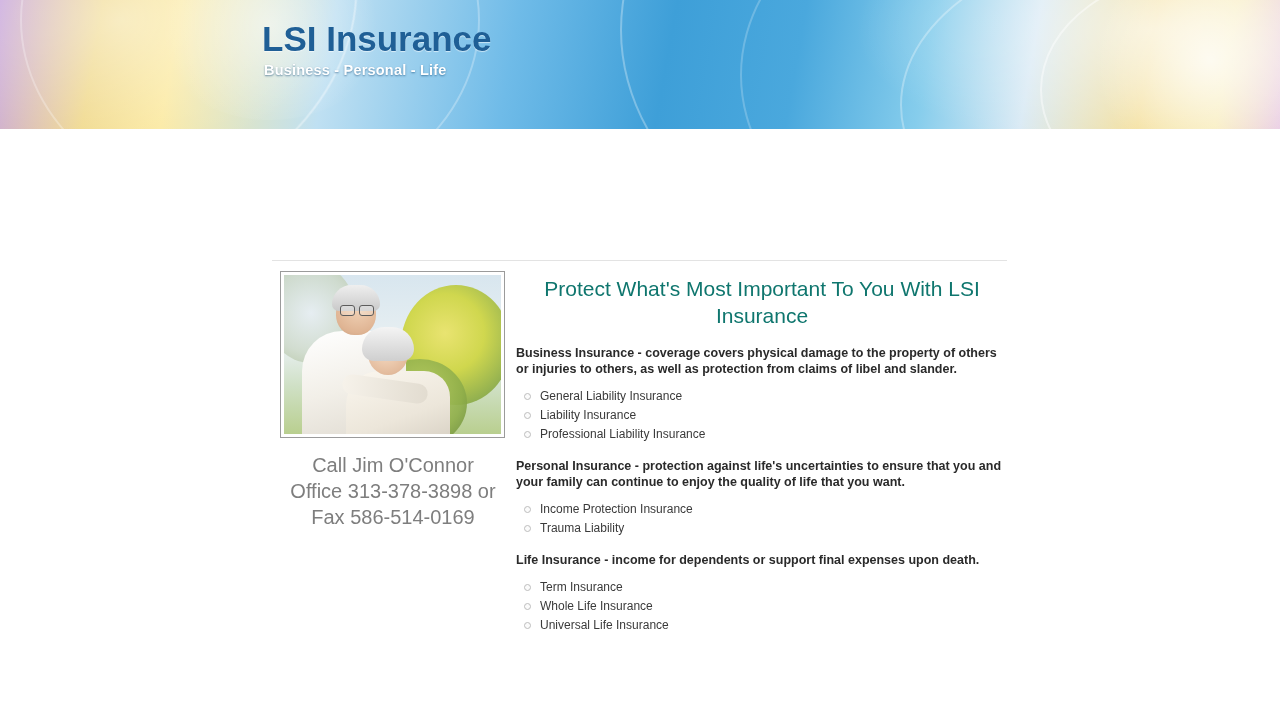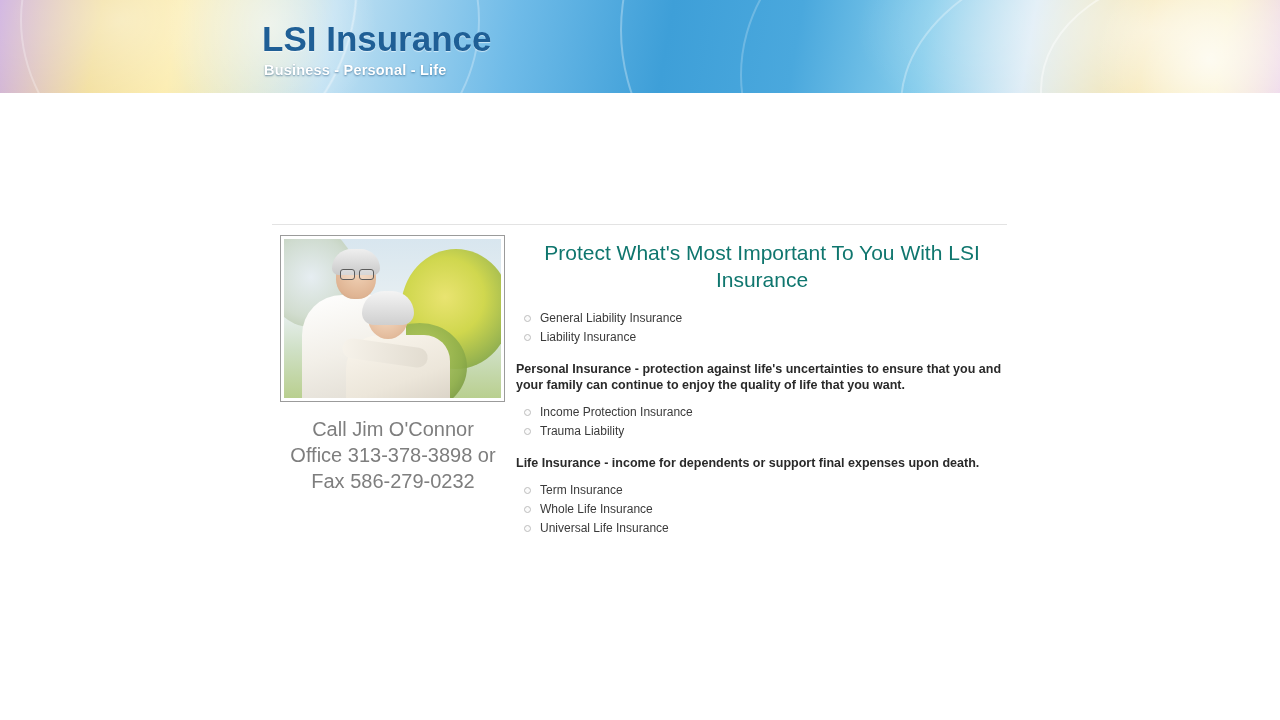--- a/index.html
+++ b/index.html
@@ -7,21 +7,21 @@
     margin: 0; padding: 0;
     width: 1280px; height: 720px;
     background: #ffffff;
     font-family: "Liberation Sans", sans-serif;
     overflow: hidden;
   }
 
   
   .banner {
     position: relative;
-    width: 1280px; height: 93px;
+    width: 1280px; height: 129px;
     overflow: hidden;
     background:
       radial-gradient(ellipse 420px 180px at 1150px 30px, rgba(255,255,255,0.55) 0%, rgba(255,240,170,0.0) 70%),
       radial-gradient(ellipse 300px 200px at 120px 20px, rgba(255,255,255,0.45) 0%, rgba(200,160,220,0.0) 70%),
       linear-gradient(100deg,
          #c9a8dd 0%,
          #f0d98c 8%,
          #fbe9a0 14%,
          #bfe0f2 26%,
          #6fbbe8 40%,
@@ -223,35 +223,40 @@
         <div class="woman-body"></div>
         <div class="arm"></div>
         <div class="woman-head"></div>
         <div class="woman-hair"></div>
       </div>
     </div>
 
     <div class="contact">
       <div>Call Jim O'Connor</div>
       <div>Office 313-378-3898 or</div>
-      <div>Fax 586-279-0232</div>
+      <div>Fax 586-514-0169</div>
     </div>
   </div>
 
   <div class="right-col">
     <h1 class="headline">Protect What's Most Important To You With LSI Insurance</h1>
 
+    <p class="section-lead">Business Insurance - coverage covers physical damage to the property of others or injuries to others, as well as protection from claims of libel and slander.</p>
     <ul class="bullets">
       <li>
         <span class="dot"></span>
         <span>General Liability Insurance</span>
       </li>
       <li>
         <span class="dot"></span>
         <span>Liability Insurance</span>
+      </li>
+      <li>
+        <span class="dot"></span>
+        <span>Professional Liability Insurance</span>
       </li>
     </ul>
 
     <p class="section-lead">Personal Insurance - protection against life's uncertainties to ensure that you and your family can continue to enjoy the quality of life that you want.</p>
     <ul class="bullets">
       <li>
         <span class="dot"></span>
         <span>Income Protection Insurance</span>
       </li>
       <li>

